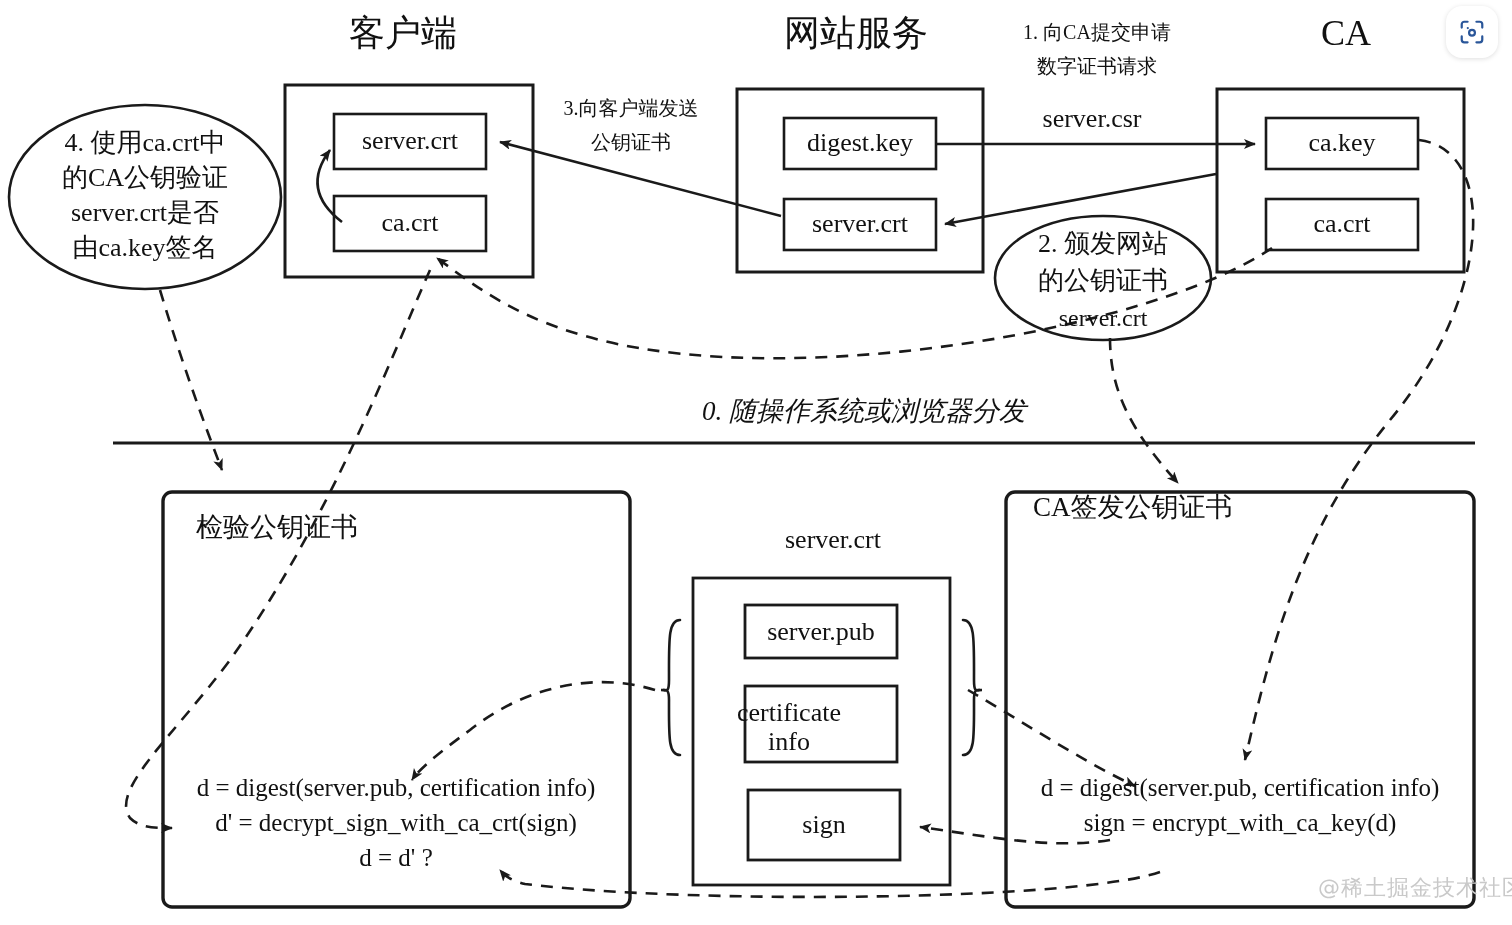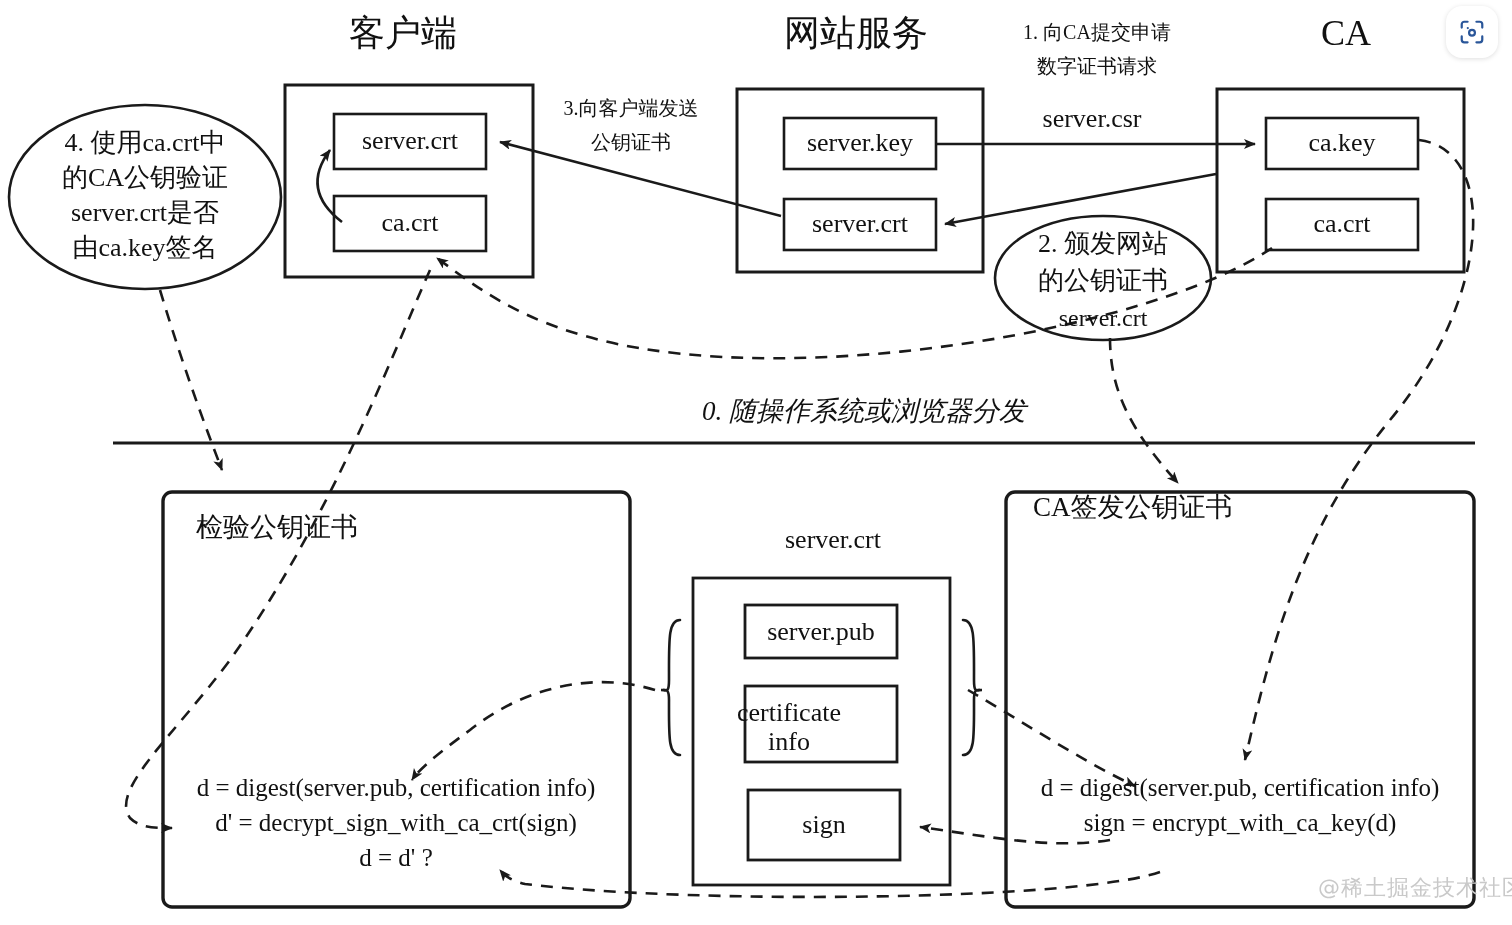--- a/index.html
+++ b/index.html
@@ -161,21 +161,21 @@
 
     <line x1="113" y1="443" x2="1475" y2="443" stroke="#1a1a1a" stroke-width="3.2"></line>
   </svg>
 
   <div class="lbl ctr zone-title" style="left:403px; top:12px;">客户端</div>
   <div class="lbl ctr zone-title" style="left:856px; top:12px;">网站服务</div>
   <div class="lbl ctr zone-title" style="left:1334px; top:12px;margin-left:12px;">CA</div>
 
   <div class="lbl ctr box-label" style="left:410px; top:126px;">server.crt</div>
   <div class="lbl ctr box-label" style="left:410px; top:208px;">ca.crt</div>
-  <div class="lbl ctr box-label" style="left:860px; top:128px;">server.key</div>
+  <div class="lbl ctr box-label" style="left:860px; top:128px;">digest.key</div>
   <div class="lbl ctr box-label" style="left:860px; top:209px;">server.crt</div>
   <div class="lbl ctr box-label" style="left:1342px; top:128px;font-family:Liberation Serif, serif;">ca.key</div>
   <div class="lbl ctr box-label" style="left:1342px; top:209px;">ca.crt</div>
 
   <div class="lbl ctr step-label" style="left:1097px; top:20px;">1. 向CA提交申请</div>
   <div class="lbl ctr step-label" style="left:1097px; top:54px;">数字证书请求</div>
   <div class="lbl ctr box-label" style="left:1092px; top:104px;text-align:right;">server.csr</div>
 
   <div class="lbl ctr step-label" style="left:631px; top:96px;">3.向客户端发送</div>
   <div class="lbl ctr step-label" style="left:631px; top:130px;">公钥证书</div>

